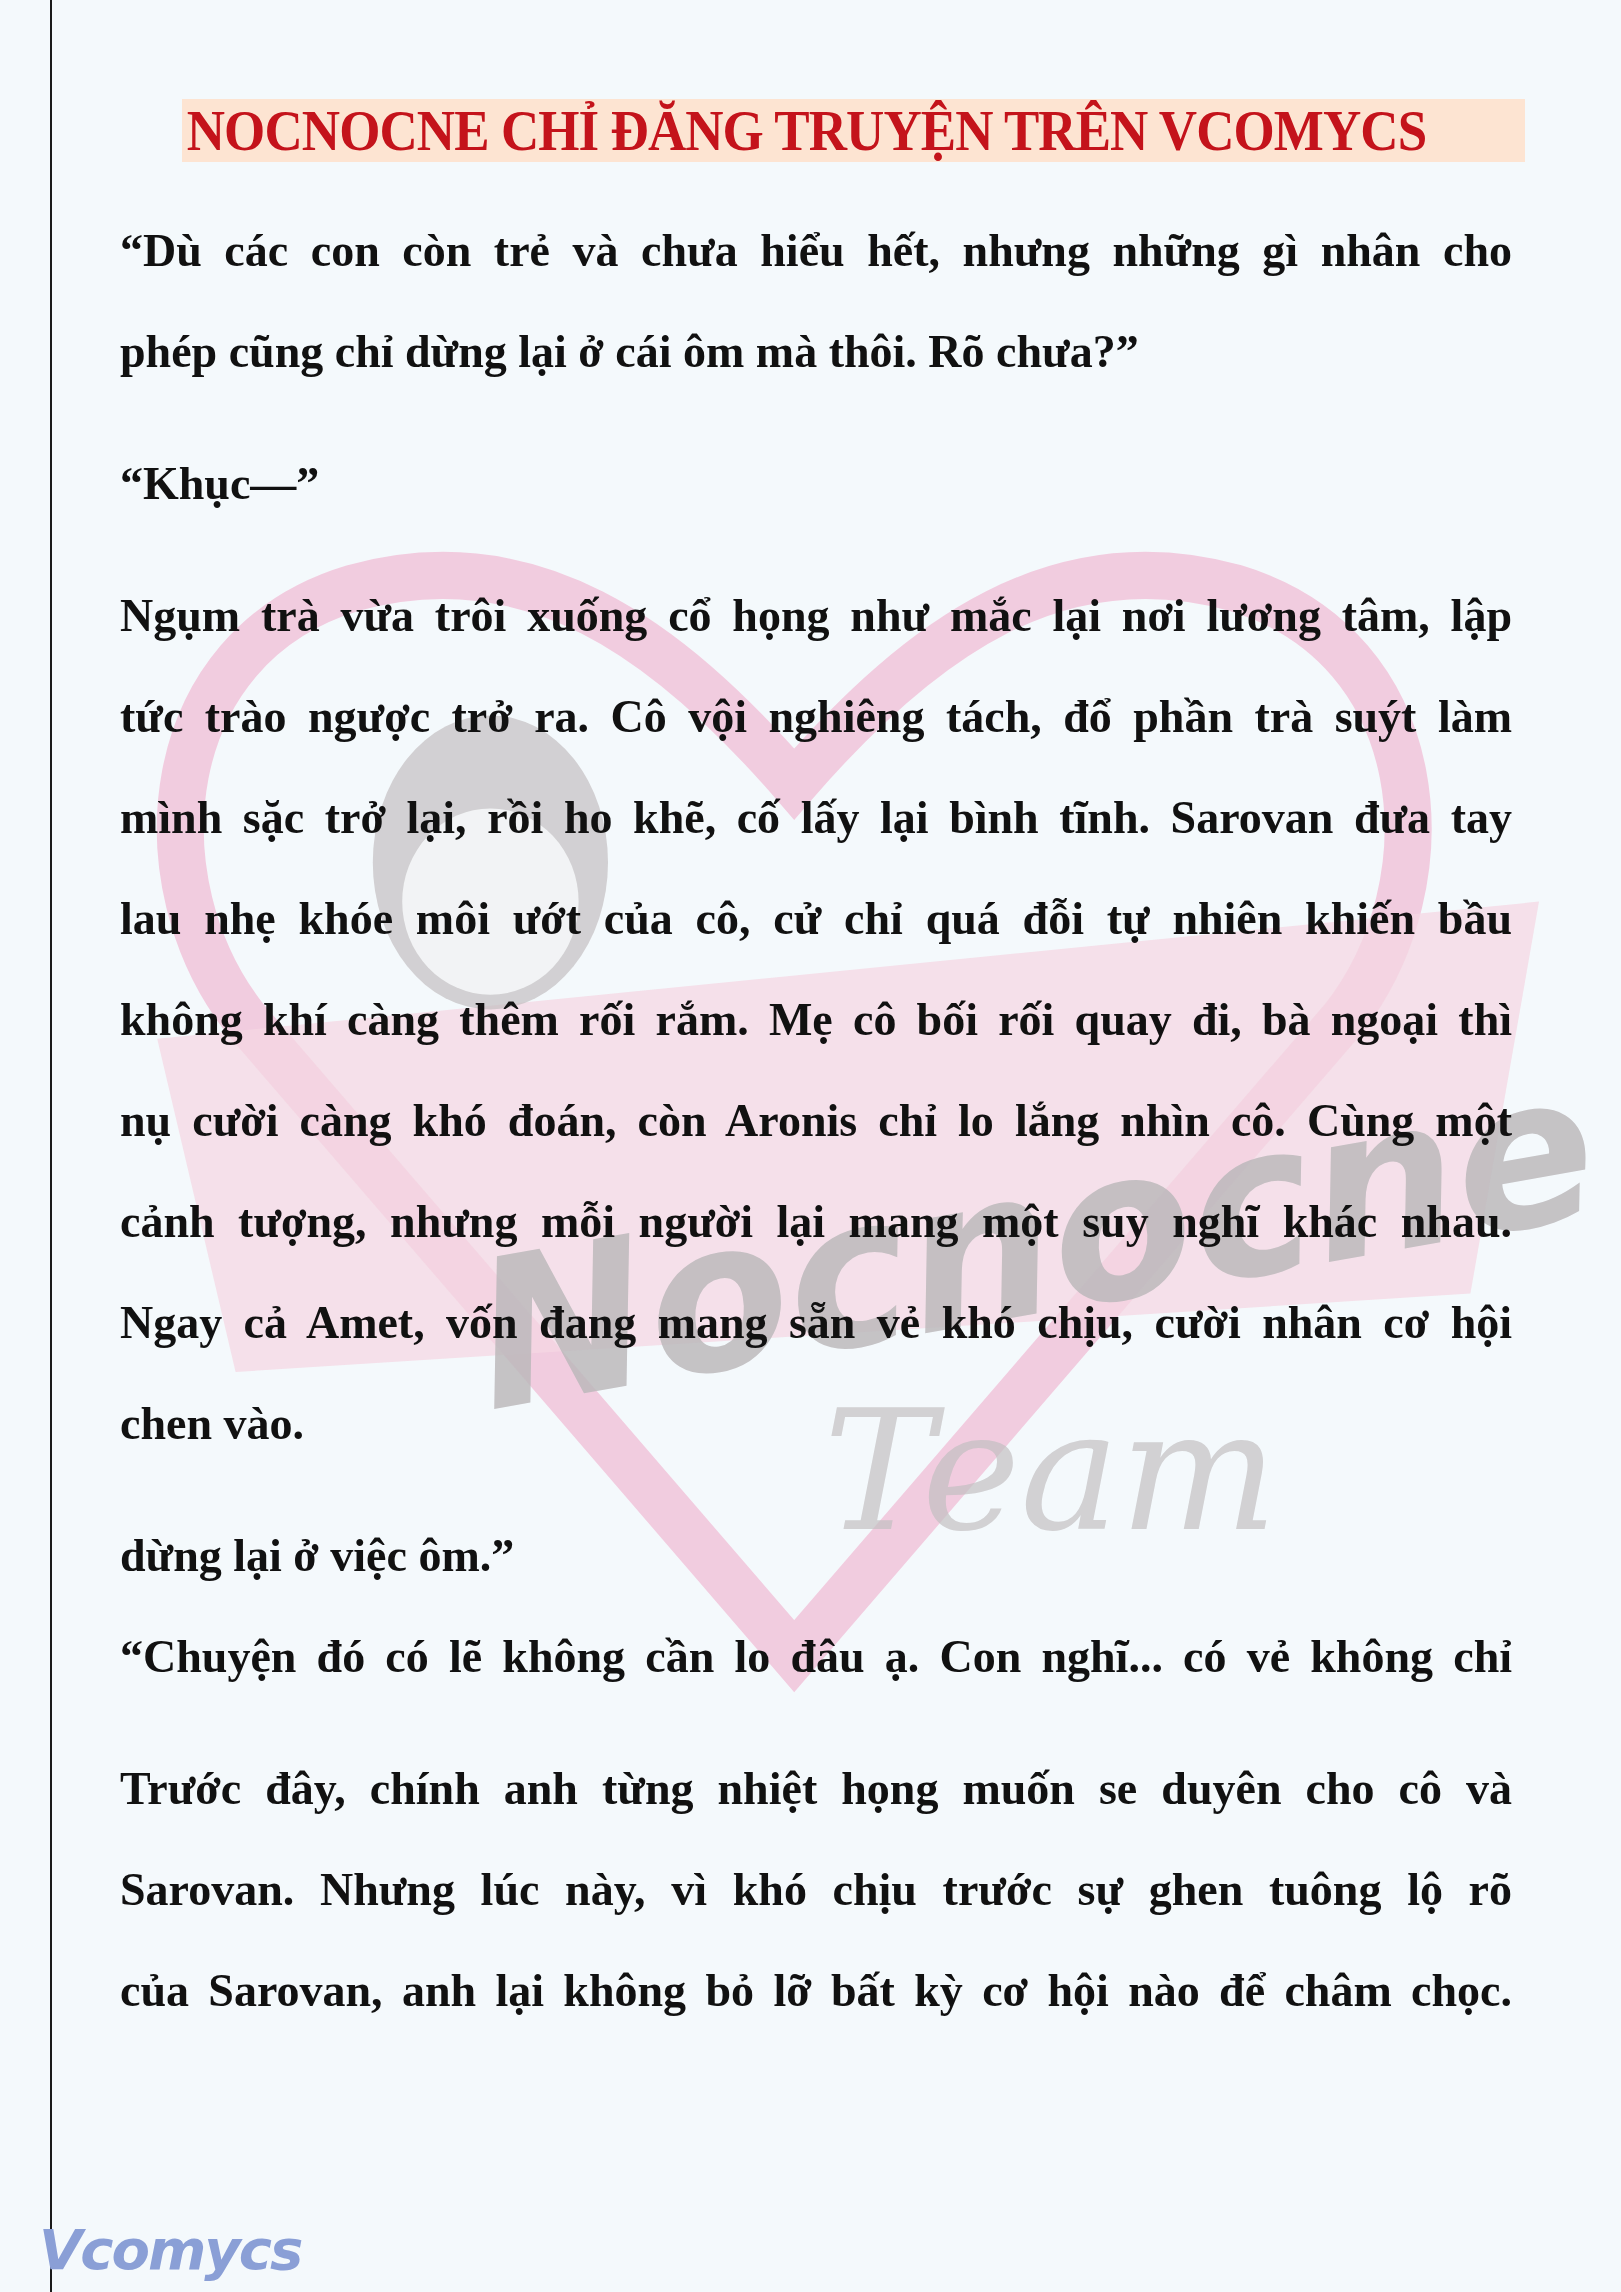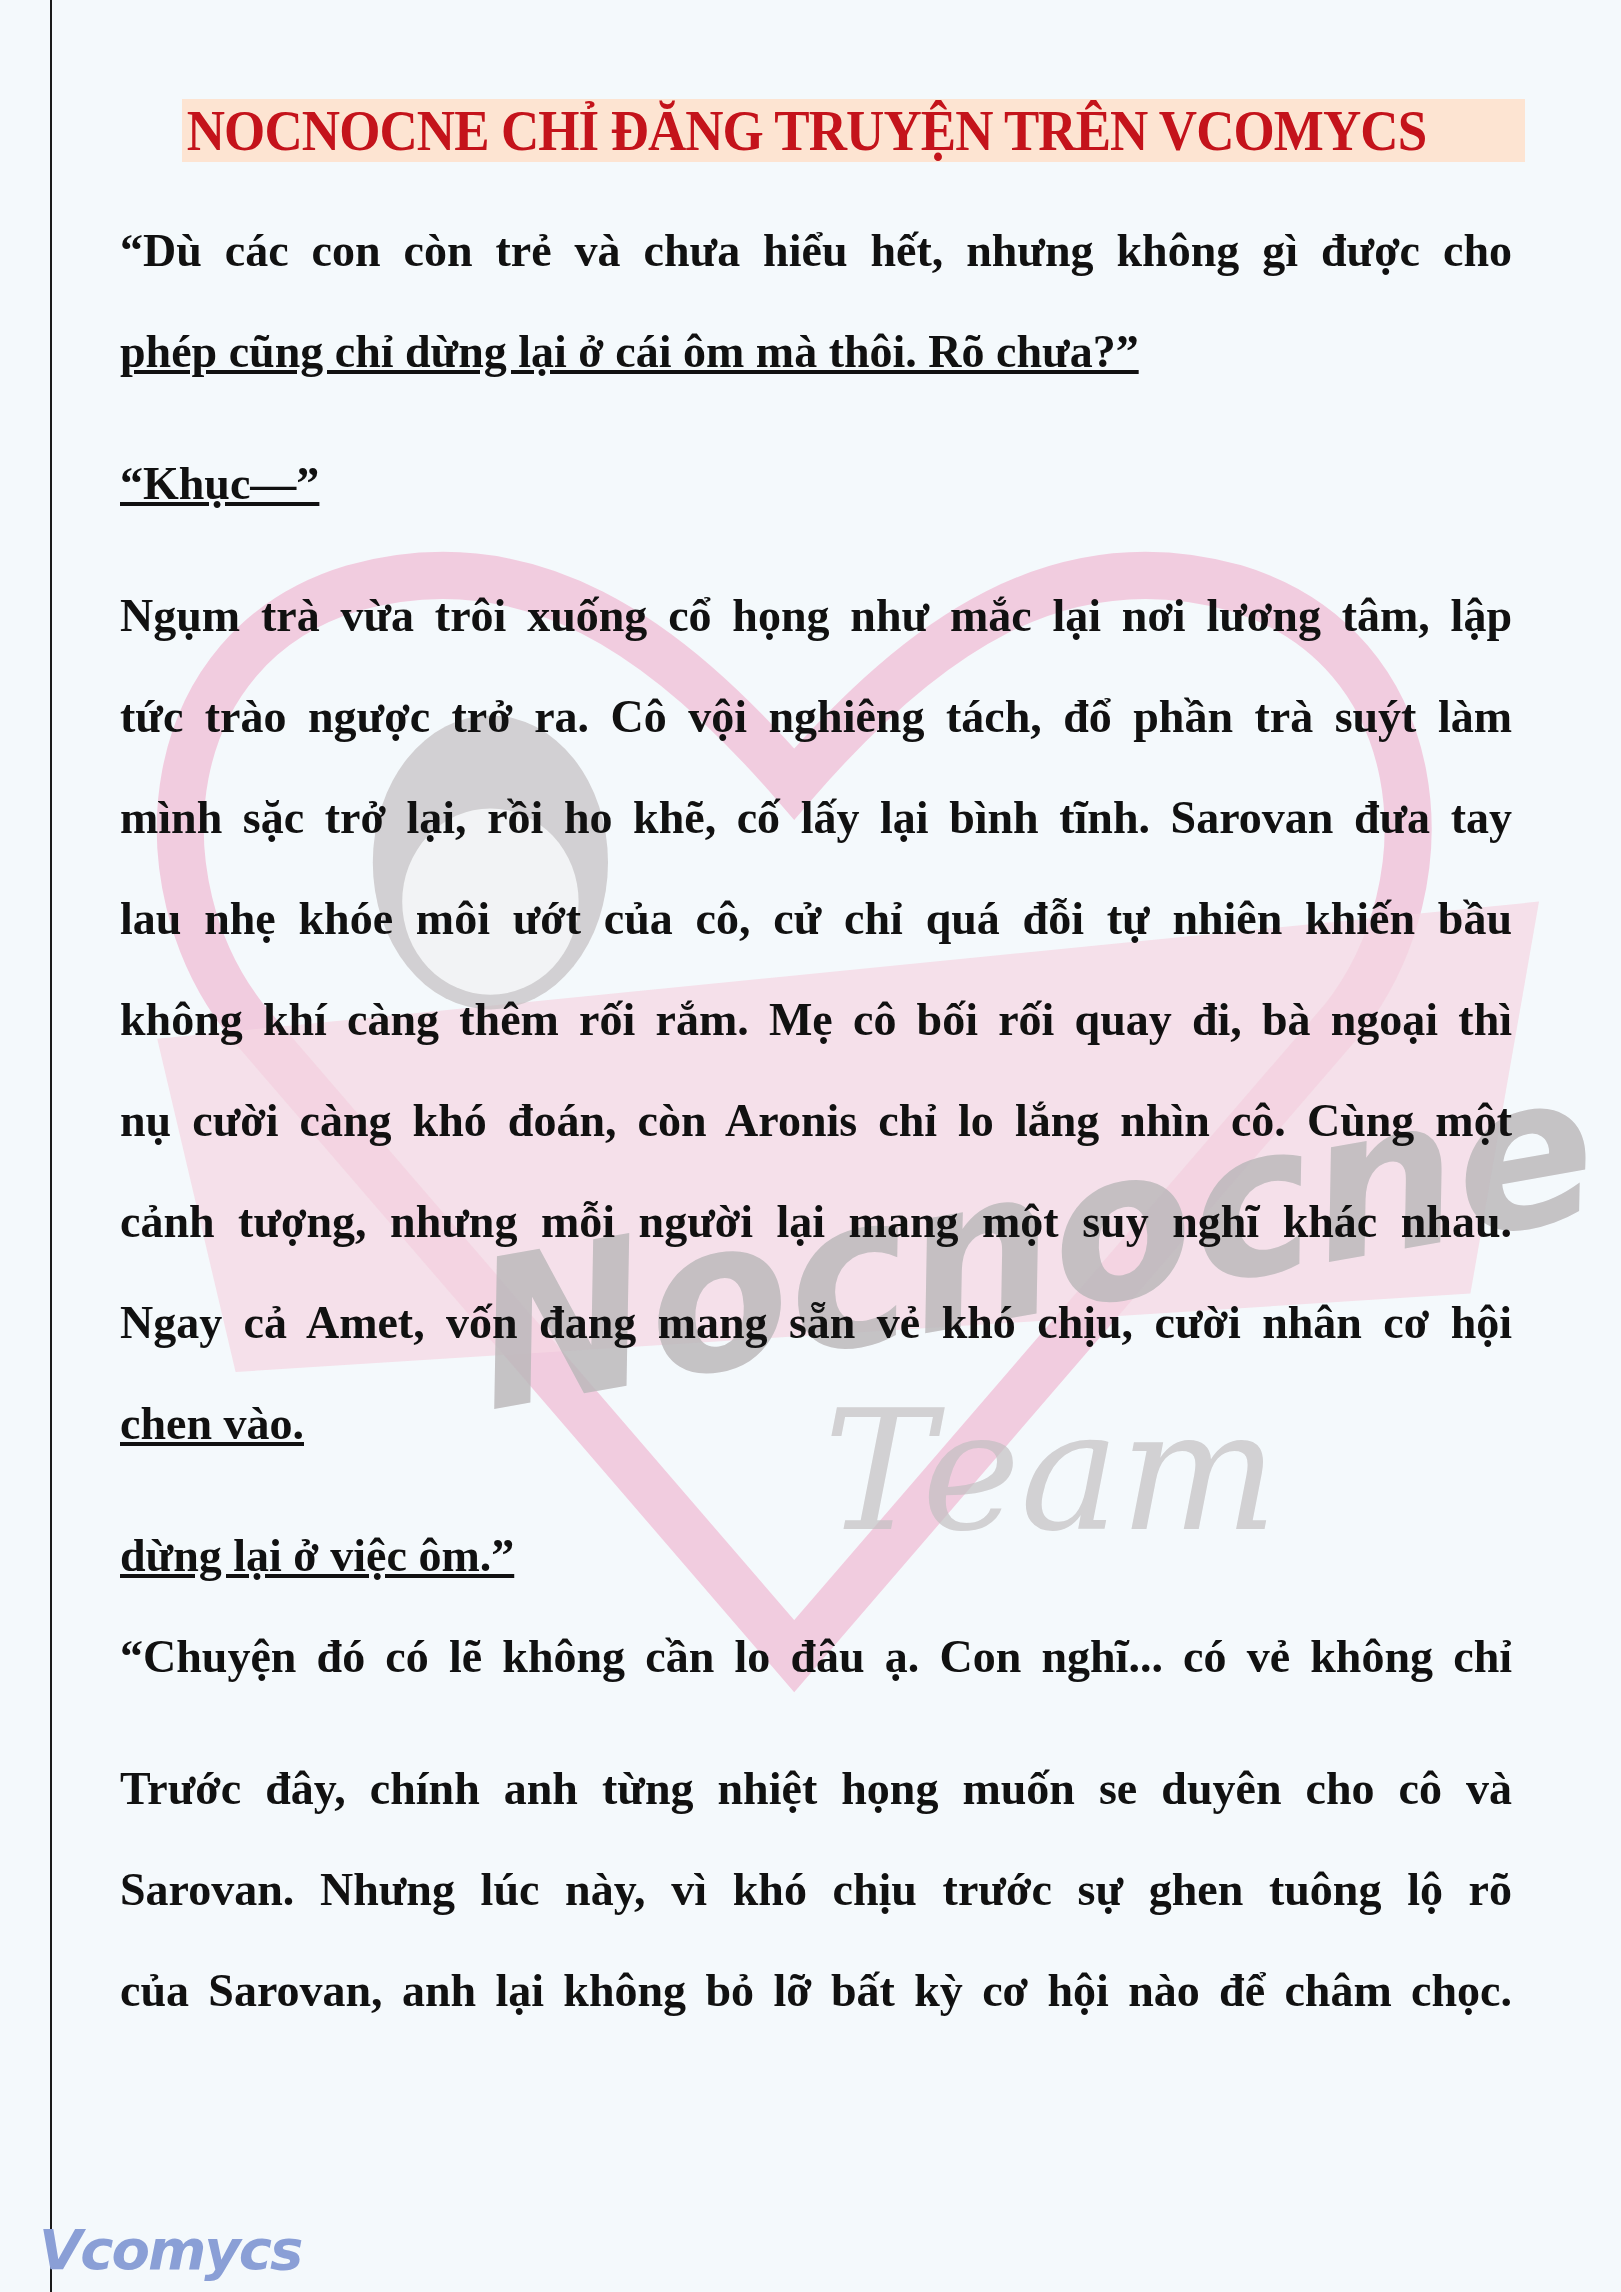--- a/index.html
+++ b/index.html
@@ -4,21 +4,21 @@
 <style>
   html, body { margin:0; padding:0; }
   body { width:1621px; height:2293px; background:#f4f9fc; position:relative; overflow:hidden; font-family:"Liberation Serif","DejaVu Serif",serif; }
   .left-rule { position:absolute; left:50px; top:0; width:2px; height:2293px; background:#1a1a1a; }
   .watermark { position:absolute; left:118px; top:529px; width:1470px; height:1196px; opacity:0.55; }
   .header { position:absolute; left:182px; top:99px; width:1343px; height:63px; background:#fde4d2; }
   .header-text { position:absolute; left:182px; top:96px; width:1343px; text-align:center; font-weight:bold; color:#c4131b; font-size:57px; line-height:69px; letter-spacing:-1px; transform:scaleX(0.93); transform-origin:left center; white-space:nowrap; }
   .body-text { position:absolute; left:120px; top:200px; width:1392px; }
   .para { margin:0 0 31px 0; }
   .line { display:block; font-size:46px; font-weight:bold; line-height:101px; color:#111; white-space:nowrap; text-align:justify; text-align-last:justify; }
-  .line.last { text-align-last:left;text-decoration:underline; }
+  .line.last { text-align-last:left; }
   .logo-text { position:absolute; left:39px; top:2217px; font-family:"DejaVu Sans",sans-serif; font-style:italic; font-weight:bold; font-size:56px; color:#8a9fd6; letter-spacing:-2px; }
 </style>
 </head>
 <body>
 
 <div class="left-rule"></div>
 
 <svg class="watermark" viewBox="0 0 1500 1220">
   <path d="M690 1150 L130 500 C20 360 40 120 240 60 C420 10 560 110 690 260 C820 110 960 10 1140 60 C1340 120 1360 360 1250 500 Z" fill="none" stroke="#f0a8c8" stroke-width="48"></path>
   <path d="M40 520 L1450 380 L1380 780 L120 860 Z" fill="#f6bccf" opacity="0.75"></path>
@@ -26,21 +26,21 @@
   <ellipse cx="380" cy="380" rx="90" ry="95" fill="#fff" opacity="0.8"></ellipse>
   <text x="350" y="840" font-family="DejaVu Sans, sans-serif" font-weight="bold" font-style="italic" font-size="210" fill="#8f8587" opacity="0.85" transform="rotate(-10 700 700)">Nocnocne</text>
   <text x="720" y="1020" font-family="DejaVu Serif, serif" font-style="italic" font-size="170" fill="#9b9192" opacity="0.7">Team</text>
 </svg>
 
 <div class="header"></div>
 <div class="header-text">NOCNOCNE CHỈ ĐĂNG TRUYỆN TRÊN VCOMYCS</div>
 
 <div class="body-text">
   <div class="para">
-    <span class="line">“Dù các con còn trẻ và chưa hiểu hết, nhưng không gì được cho</span>
+    <span class="line">“Dù các con còn trẻ và chưa hiểu hết, nhưng những gì nhân cho</span>
     <span class="line last">phép cũng chỉ dừng lại ở cái ôm mà thôi. Rõ chưa?”</span>
   </div>
   <div class="para">
     <span class="line last">“Khục—”</span>
   </div>
   <div class="para">
     <span class="line">Ngụm trà vừa trôi xuống cổ họng như mắc lại nơi lương tâm, lập</span>
     <span class="line">tức trào ngược trở ra. Cô vội nghiêng tách, đổ phần trà suýt làm</span>
     <span class="line">mình sặc trở lại, rồi ho khẽ, cố lấy lại bình tĩnh. Sarovan đưa tay</span>
     <span class="line">lau nhẹ khóe môi ướt của cô, cử chỉ quá đỗi tự nhiên khiến bầu</span>

